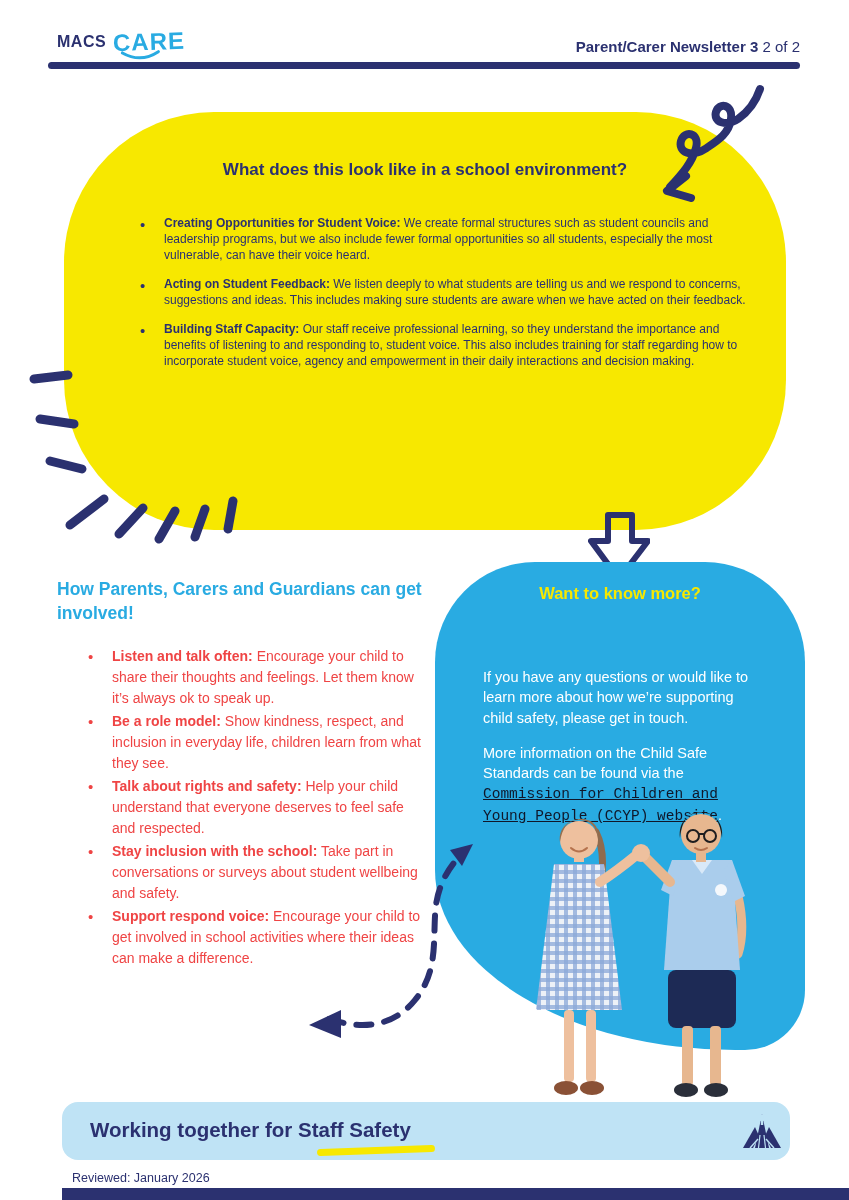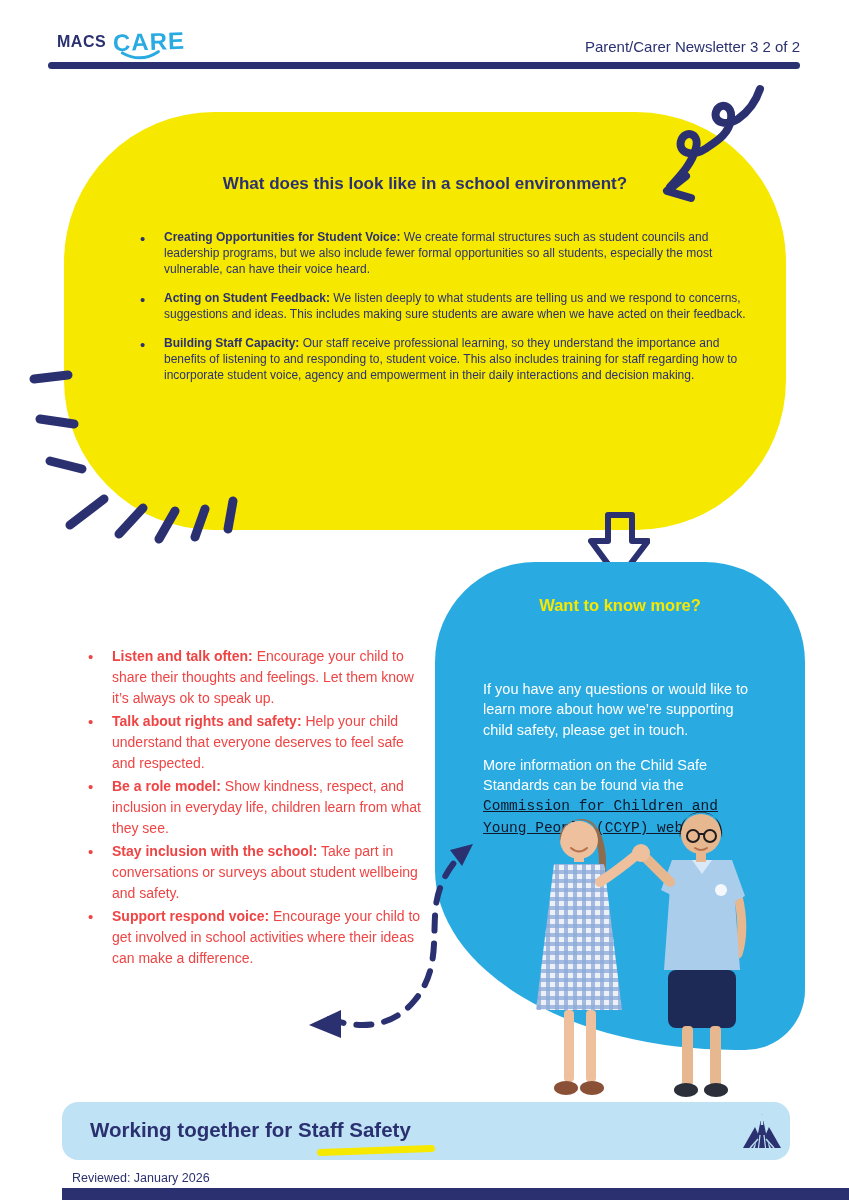--- a/index.html
+++ b/index.html
@@ -6,47 +6,47 @@
   html,body { background:#ffffff; }
   body { font-family: "Liberation Sans", "DejaVu Sans", sans-serif; }
   .page { position:relative; width:849px; height:1200px; background:#ffffff; overflow:hidden; }
 
   
   .logo { position:absolute; left:57px; top:28px; display:flex; align-items:center; }
   .logo-macs { color:#2b3170; font-size:16px; font-weight:800; letter-spacing:.5px; }
   .logo-care { position:relative; color:#29abe2; font-size:24px; font-weight:800; margin-left:7px; transform:rotate(-2deg); letter-spacing:1px; }
   .logo-care svg { position:absolute; left:6px; bottom:-6px; }
   .header-right { position:absolute; right:49px; top:38px; color:#2b3170; font-size:15px; white-space:nowrap; }
-  .header-right .bold { font-weight:400; }
+  .header-right .bold { font-weight:700; }
   .header-rule { position:absolute; left:48px; top:62px; width:752px; height:7px; background:#2b3170; border-radius:4px; }
 
   
   .yellow-blob { position:absolute; left:64px; top:112px; width:722px; height:418px; background:#f7e800; border-radius:150px; }
-  .yellow-heading { padding-top:62px; text-align:center; color:#2b3170; font-size:17px; font-weight:700; }
+  .yellow-heading { padding-top:48px; text-align:center; color:#2b3170; font-size:17px; font-weight:700; }
   .yellow-list { list-style:none; margin:36px 0 0 68px; width:628px; }
   .yellow-list li { position:relative; padding-left:32px; color:#2b3170; font-size:12px; line-height:1.33; margin-bottom:13px; }
   .yellow-list li::before { content:"•"; position:absolute; left:8px; top:-1px; font-size:15px; }
   .lead { font-weight:700; }
 
   
   .curly-arrow { position:absolute; left:645px; top:84px; }
   .dashes { position:absolute; left:22px; top:362px; }
   .down-arrow { position:absolute; left:588px; top:512px; }
   .dashed-arrow { position:absolute; left:305px; top:835px; }
 
   
   .involved-heading { position:absolute; left:57px; top:578px; width:378px; color:#29abe2; font-size:17.5px; font-weight:700; line-height:1.35; }
   .involved-list { position:absolute; left:82px; top:646px; width:348px; list-style:none; }
   .involved-list li { position:relative; padding-left:30px; color:#ef4444; font-size:14px; line-height:1.5; margin-bottom:2px; }
   .involved-list li::before { content:"•"; position:absolute; left:6px; top:0; font-size:15px; }
 
   
   .blue-blob { position:absolute; left:435px; top:562px; width:370px; height:488px; background:#29abe2;
                border-radius:100px 100px 60px 300px / 100px 100px 60px 180px; }
-  .blue-heading { padding-top:34px; text-align:center; color:#f7e800; font-size:16.5px; font-weight:700; }
+  .blue-heading { padding-top:22px; text-align:center; color:#f7e800; font-size:16.5px; font-weight:700; }
   .blue-p { margin:0 44px 0 48px; color:#ffffff; font-size:14.5px; line-height:1.4; }
   .blue-p1 { margin-top:64px; }
   .blue-p2 { margin-top:15px; }
   .blue-link { color:#0f172a; text-decoration:underline; cursor:pointer;font-family:Liberation Mono, monospace; }
 
   
   .kids-photo { position:absolute; left:492px; top:798px; }
 
   
   .footer-bar { position:absolute; left:62px; top:1102px; width:728px; height:58px; background:#bfe3f5; border-radius:16px; }
@@ -105,29 +105,30 @@
       <line x1="137" y1="177" x2="153" y2="149"></line>
       <line x1="173" y1="175" x2="183" y2="147"></line>
       <line x1="206" y1="167" x2="211" y2="139"></line>
     </g>
   </svg>
 
   <svg class="down-arrow" width="62" height="72" viewBox="0 0 62 72">
     <path d="M20 3 L44 3 L44 29 L60 29 L31 67 L3 29 L20 29 Z" fill="none" stroke="#2b3170" stroke-width="6" stroke-linejoin="round"></path>
   </svg>
 
+  <div class="involved-heading">How Parents, Carers and Guardians can get involved!</div>
   <ul class="involved-list">
     <li>
       <span class="lead">Listen and talk often:</span><span> Encourage your child to share their thoughts and feelings. Let them know it’s always ok to speak up.</span>
     </li>
     <li>
+      <span class="lead">Be a role model:</span><span> Show kindness, respect, and inclusion in everyday life, children learn from what they see.</span>
+    </li>
+    <li>
       <span class="lead">Talk about rights and safety:</span><span> Help your child understand that everyone deserves to feel safe and respected.</span>
-    </li>
-    <li>
-      <span class="lead">Be a role model:</span><span> Show kindness, respect, and inclusion in everyday life, children learn from what they see.</span>
     </li>
     <li>
       <span class="lead">Stay inclusion with the school:</span><span> Take part in conversations or surveys about student wellbeing and safety.</span>
     </li>
     <li>
       <span class="lead">Support respond voice:</span><span> Encourage your child to get involved in school activities where their ideas can make a difference.</span>
     </li>
   </ul>
 
   <div class="blue-blob">

